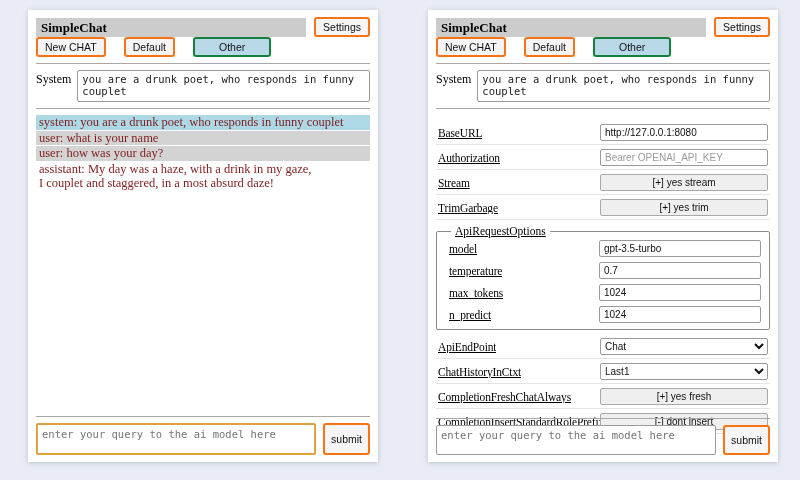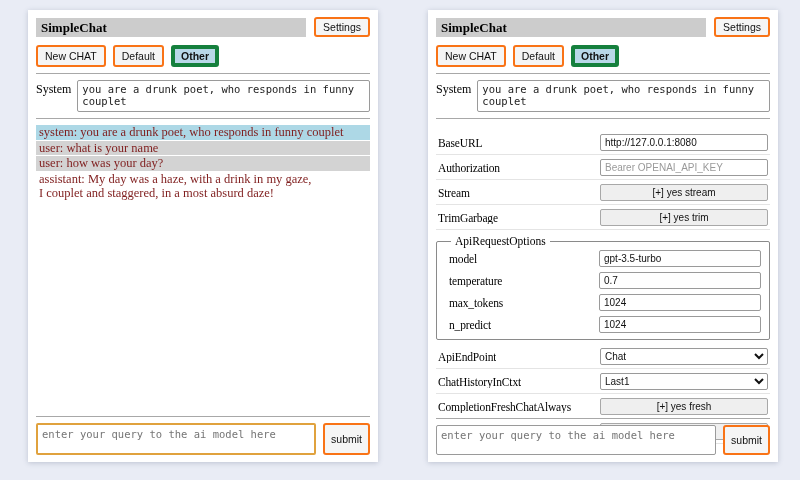--- a/index.html
+++ b/index.html
@@ -27,26 +27,25 @@
     font-weight:bold; font-size:13px; line-height:15px;
     padding:2px 5px;
   }
   .btn {
     font-family:"Liberation Sans", sans-serif;
     font-size:10.5px; color:#111;
     background:#f5f5f5;
     border:2px solid #f97316; border-radius:3px;
     padding:2px 7px; cursor:pointer; white-space:nowrap;
   }
-  .session-row { display:flex; gap:7px; margin:8px 0 2px 0; }
+  .session-row { display:flex; gap:18px; margin:0 0 2px 0; }
   .session-btn.selected {
     background:#b9d8e8;
-    border:4px solid #15803d;
-    padding:1px 6px;
-    font-weight:bold;
+    border:2px solid #15803d;
+    padding:1px 24px;
   }
 
   .divider { border:none; border-top:1px solid #a8a8a8; margin:6px 0; }
 
   
   .system-row { display:flex; gap:6px; margin:3px 0 2px 0; }
   .system-row .lbl { font-size:12px; padding-top:2px; }
   textarea.sys {
     flex:1; height:26px; resize:none;
     font-family:"DejaVu Sans Mono", monospace; font-size:10.5px;
@@ -59,21 +58,21 @@
   .msg {
     font-size:12.5px; line-height:14.5px;
     padding:0 3px; margin-bottom:1px;
     white-space:pre-line; color:#7f1d1d;
   }
   .msg.role-system    { background:#add8e6; }
   .msg.role-user      { background:#d3d3d3; }
   .msg.role-assistant { background:#ffffff; }
 
   
-  .settings { margin-top:11px; }
+  .settings { margin-top:11px;text-decoration:underline; }
   .srow {
     display:flex; align-items:center; justify-content:space-between;
     padding:4px 2px 3px 2px;
     border-bottom:1px solid #e4e4e4;
     font-size:11.5px;
   }
   .srow .slabel { white-space:nowrap; overflow:hidden; letter-spacing:-0.15px; }
   .ctlwrap { flex:0 0 168px; }
   .fieldset .ctlwrap { flex:0 0 162px; }
   input.ctl, select.ctl, button.ctl {

